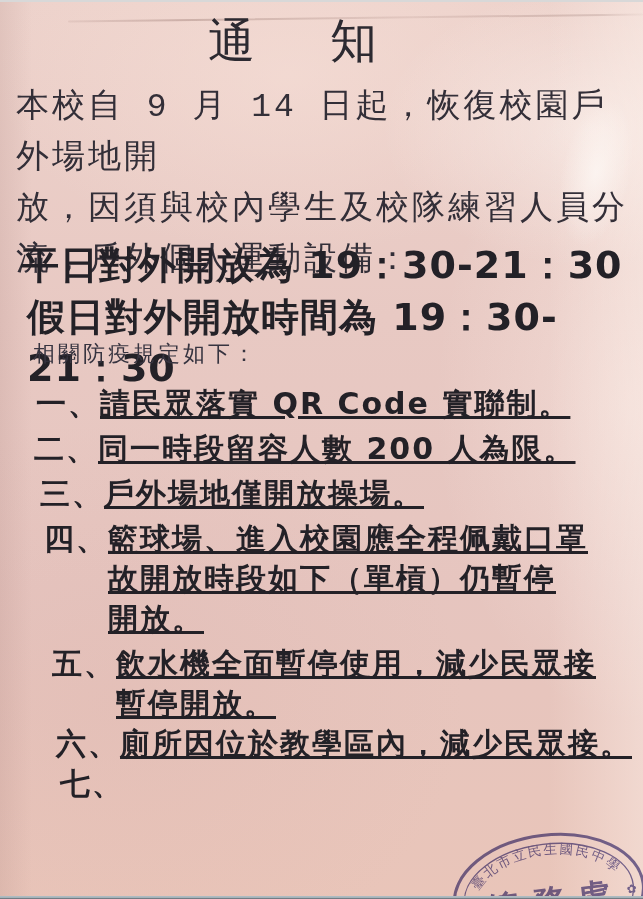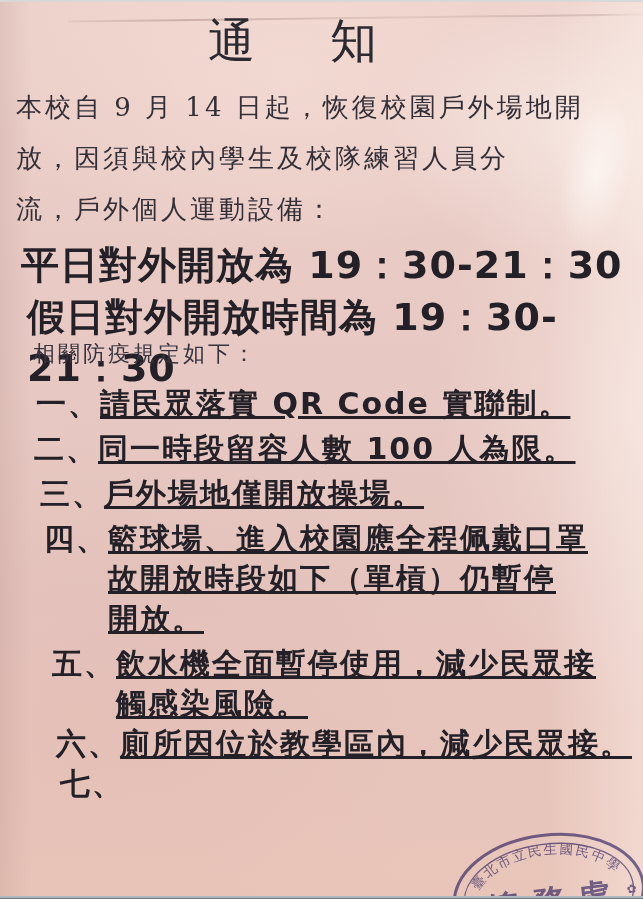--- a/index.html
+++ b/index.html
@@ -39,22 +39,23 @@
   .title {
     position: absolute; top: 8px; left: 0; right: 0;
     text-align: center;
     transform: translateX(-22px);
     font-size: 47px;
     letter-spacing: 14px;
     color: #2c2a31;
   }
   .intro {
     position: absolute; top: 80px; left: 16px; width: 624px;
-    font-size: 26px; line-height: 51px; letter-spacing: 3px;
+    font-size: 33px; line-height: 51px; letter-spacing: 3px;
     color: #332f38;
+    font-family: Liberation Mono, monospace;
   }
   .sched {
     position: absolute;
     font-family: "DejaVu Sans", "Liberation Sans", sans-serif;
     font-weight: 700; font-size: 38px; letter-spacing: 1px;
     color: #232127;
   }
   .sched.weekday { top: 238px; left: 21px; }
   .sched.holiday { top: 290px; left: 27px; }
   .rules-heading {
@@ -117,42 +118,42 @@
   <ol class="rules">
     <li class="rule">
       <span class="num">一、</span>
       <span class="lines">
           <div>請民眾落實 QR Code 實聯制。</div>
         </span>
     </li>
     <li class="rule">
       <span class="num">二、</span>
       <span class="lines">
-          <div>同一時段留容人數 100 人為限。</div>
+          <div>同一時段留容人數 200 人為限。</div>
         </span>
     </li>
     <li class="rule">
       <span class="num">三、</span>
       <span class="lines">
           <div>戶外場地僅開放操場。</div>
         </span>
     </li>
     <li class="rule">
       <span class="num">四、</span>
       <span class="lines">
         <div>籃球場、進入校園應全程佩戴口罩</div>
         <div>故開放時段如下（單槓）仍暫停</div>
         <div>開放。</div>
       </span>
     </li>
     <li class="rule">
       <span class="num">五、</span>
       <span class="lines">
         <div>飲水機全面暫停使用，減少民眾接</div>
-        <div>觸感染風險。</div>
+        <div>暫停開放。</div>
       </span>
     </li>
     <li class="rule">
       <span class="num">六、</span>
       <span class="lines">
           <div>廁所因位於教學區內，減少民眾接。</div>
         </span>
     </li>
     <li class="rule">
       <span class="num">七、</span>

